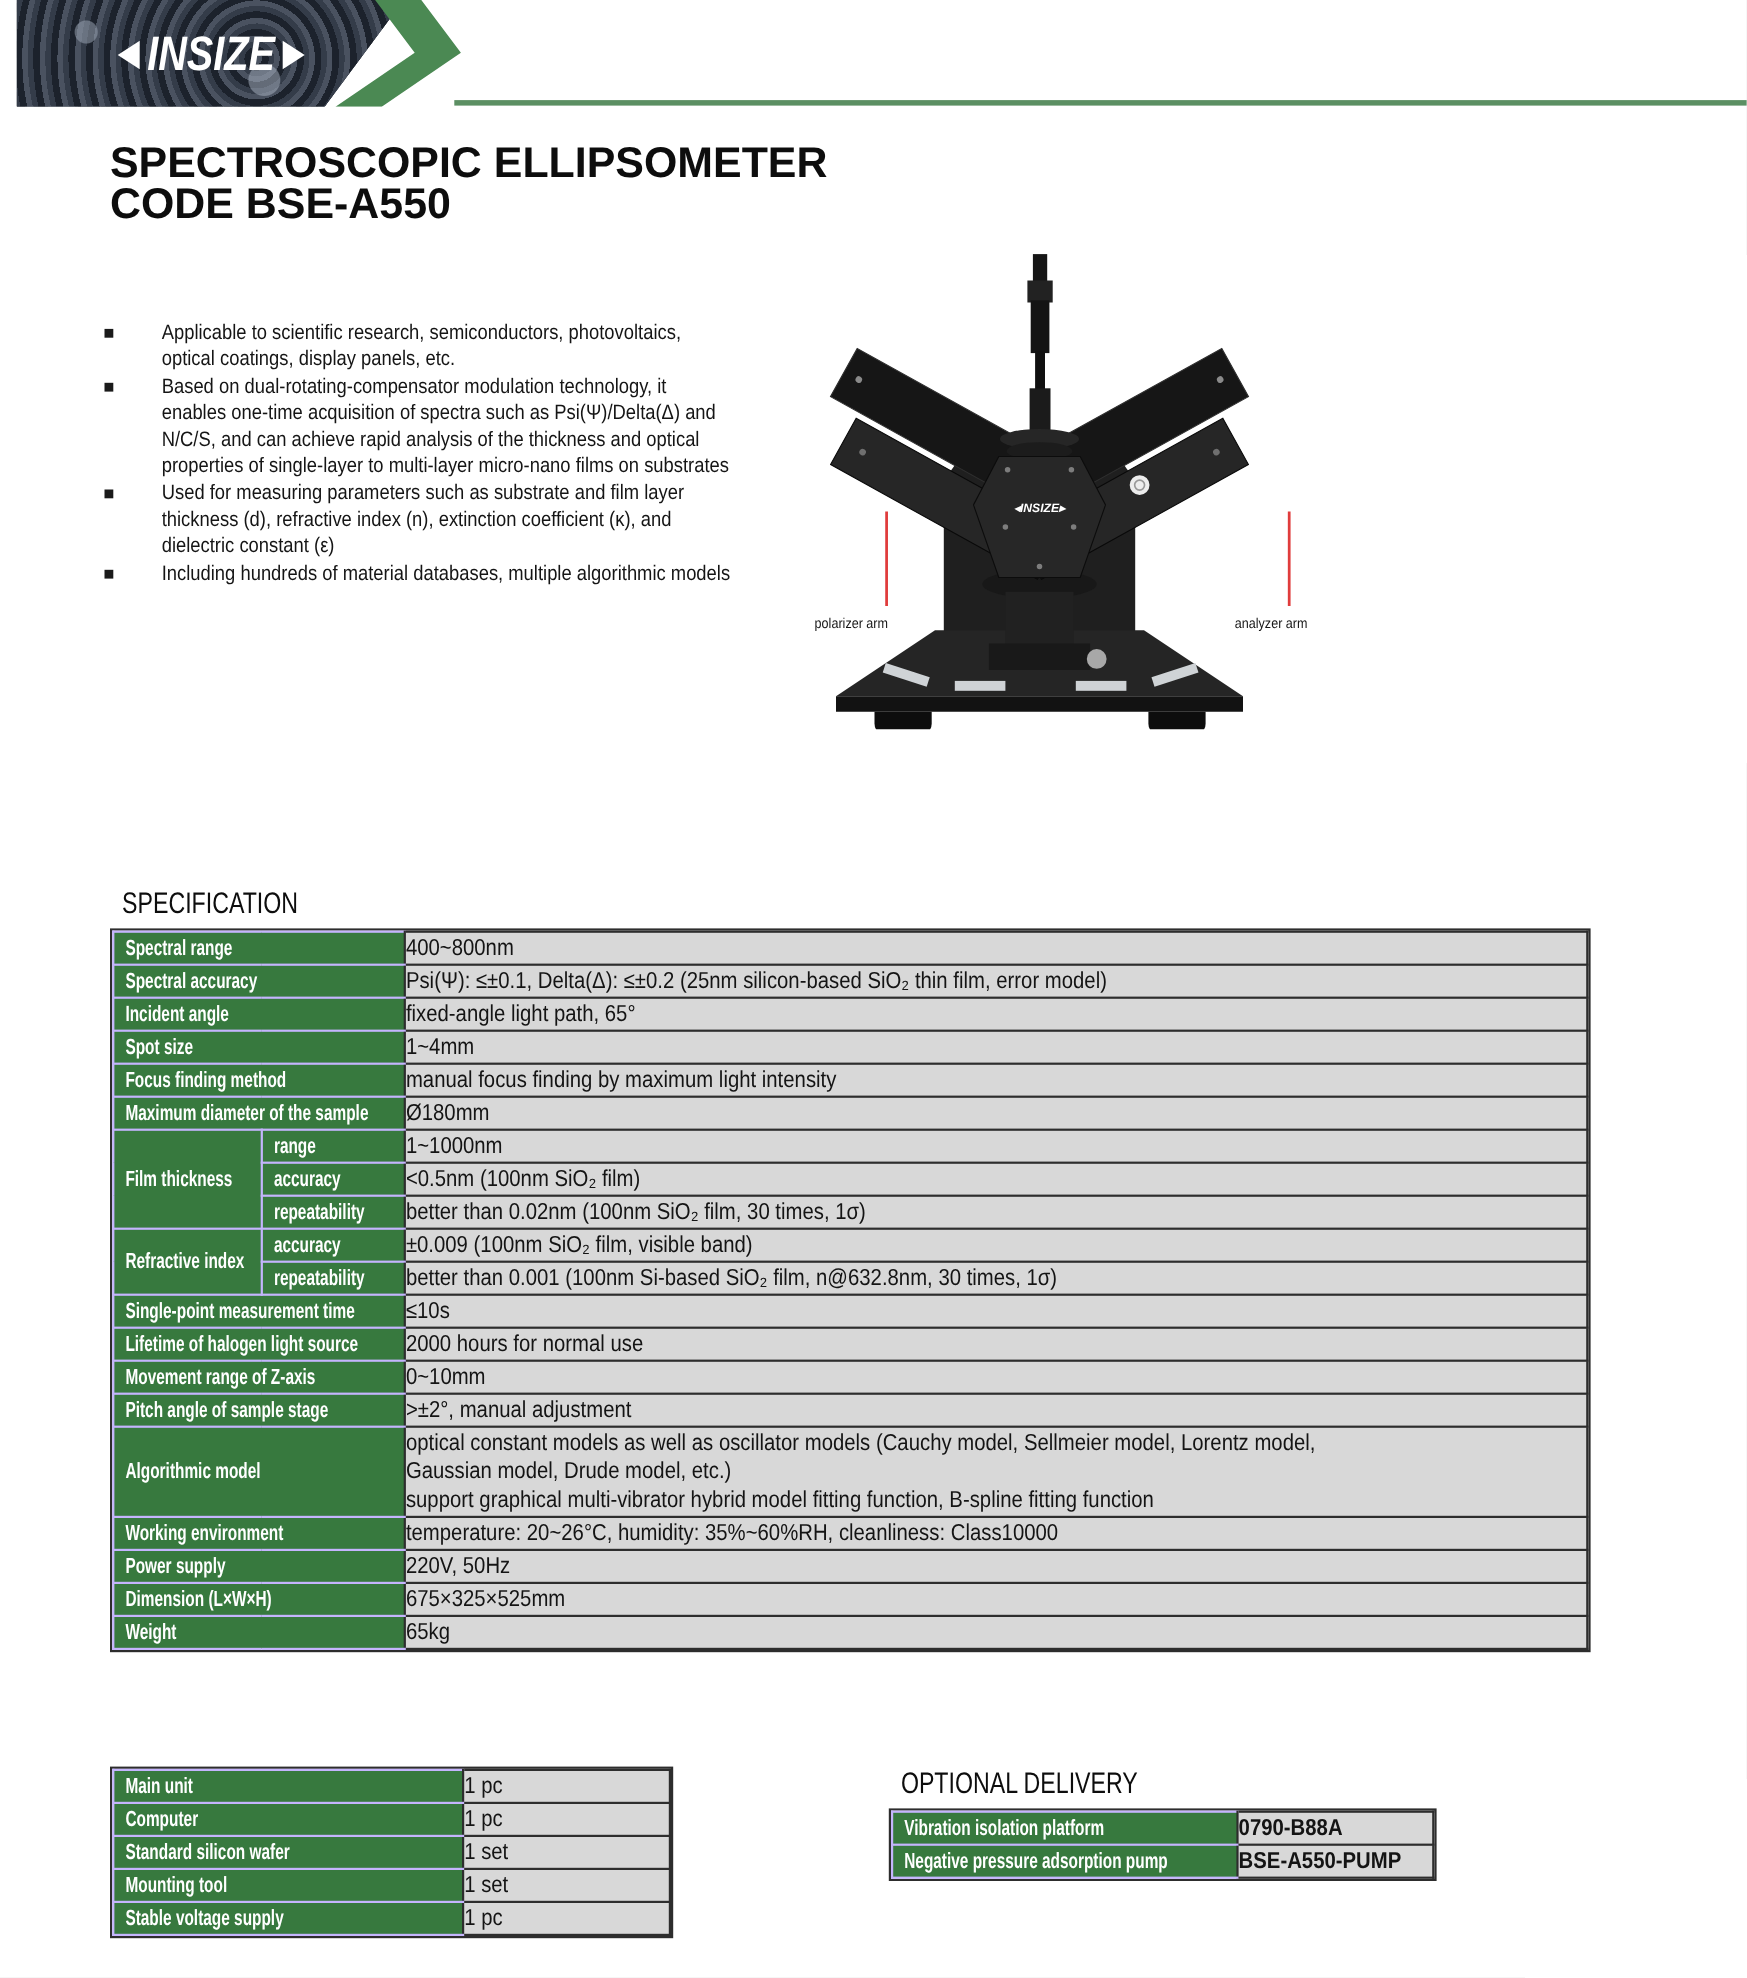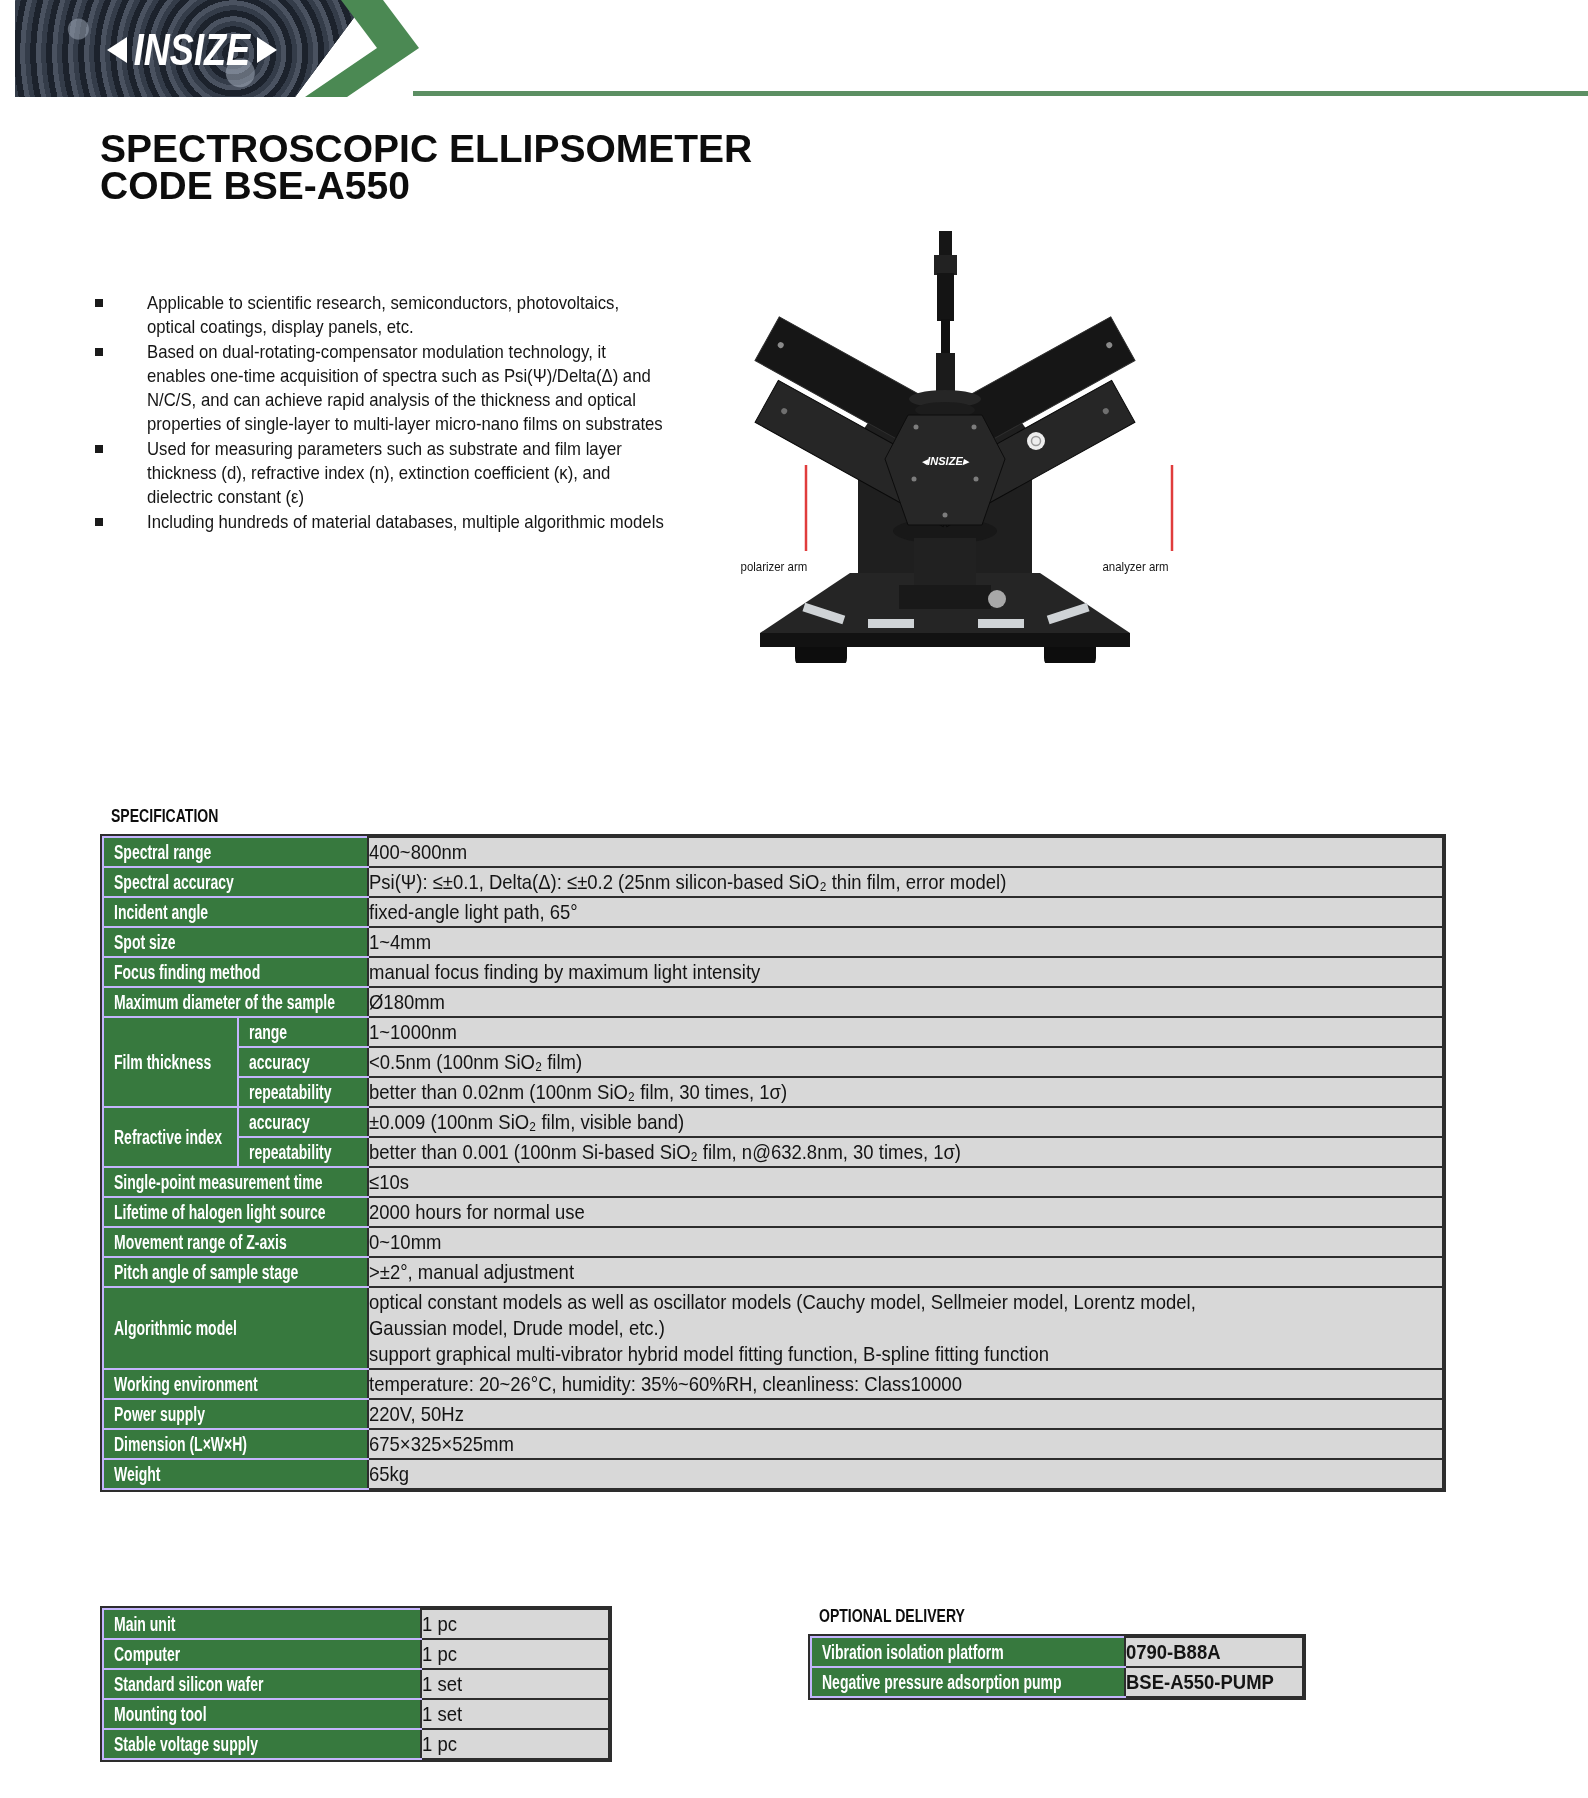--- a/index.html
+++ b/index.html
@@ -36,23 +36,23 @@
   .features{position:absolute;left:95px;top:291px;width:640px;}
   .feat{display:flex;margin:0 0 1px 0;gap:36px;}
   .feat .bsq{flex:0 0 8px;width:8px;height:8px;background:#1a1a1a;margin:8px 8px 0 0;}
   .feat .ftx{display:block;width:612px;transform:scaleX(.88);transform-origin:0 0;
              font-size:19px;line-height:24px;color:#151515;}
   
   .figure{position:absolute;left:700px;top:213px;width:600px;height:450px;}
   .fig-label{position:absolute;top:346px;width:140px;text-align:left;font-size:13px;color:#151515;}
   .fig-label span{display:inline-block;transform:scaleX(.88);white-space:nowrap;}
   .fig-label.left{left:36px;}
-  .fig-label.right{left:398px;}
-  
-  .sec-heading{font-size:18px;font-weight:bold;color:#0d0d0d;margin:0 0 7px 11px;}
+  .fig-label.right{left:418px;}
+  
+  .sec-heading{font-size:27px;font-weight:normal;color:#0d0d0d;margin:0 0 7px 11px;}
   .sec-heading span{display:inline-block;transform:scaleX(.78);transform-origin:0 50%;white-space:nowrap;}
   .spec{position:absolute;left:100px;top:806px;width:1346px;}
   .std{position:absolute;left:100px;top:1606px;width:512px;}
   .opt{position:absolute;left:808px;top:1606px;width:498px;}
   .twrap{border:2px solid #2d2d2d;background:#fff;}
   table{border-collapse:collapse;width:100%;table-layout:fixed;}
   td{font-size:21px;height:26px;padding:1px 10px;vertical-align:middle;}
   td.g{background:#37793E;color:#fff;font-weight:bold;border:2px solid #c4b5fd;}
   td.g .sq{display:inline-block;font-size:20px;transform:scaleX(.7);transform-origin:0 50%;white-space:nowrap;}
   td.lab,td.sub{border-right:2px solid #2d2d2d;}

